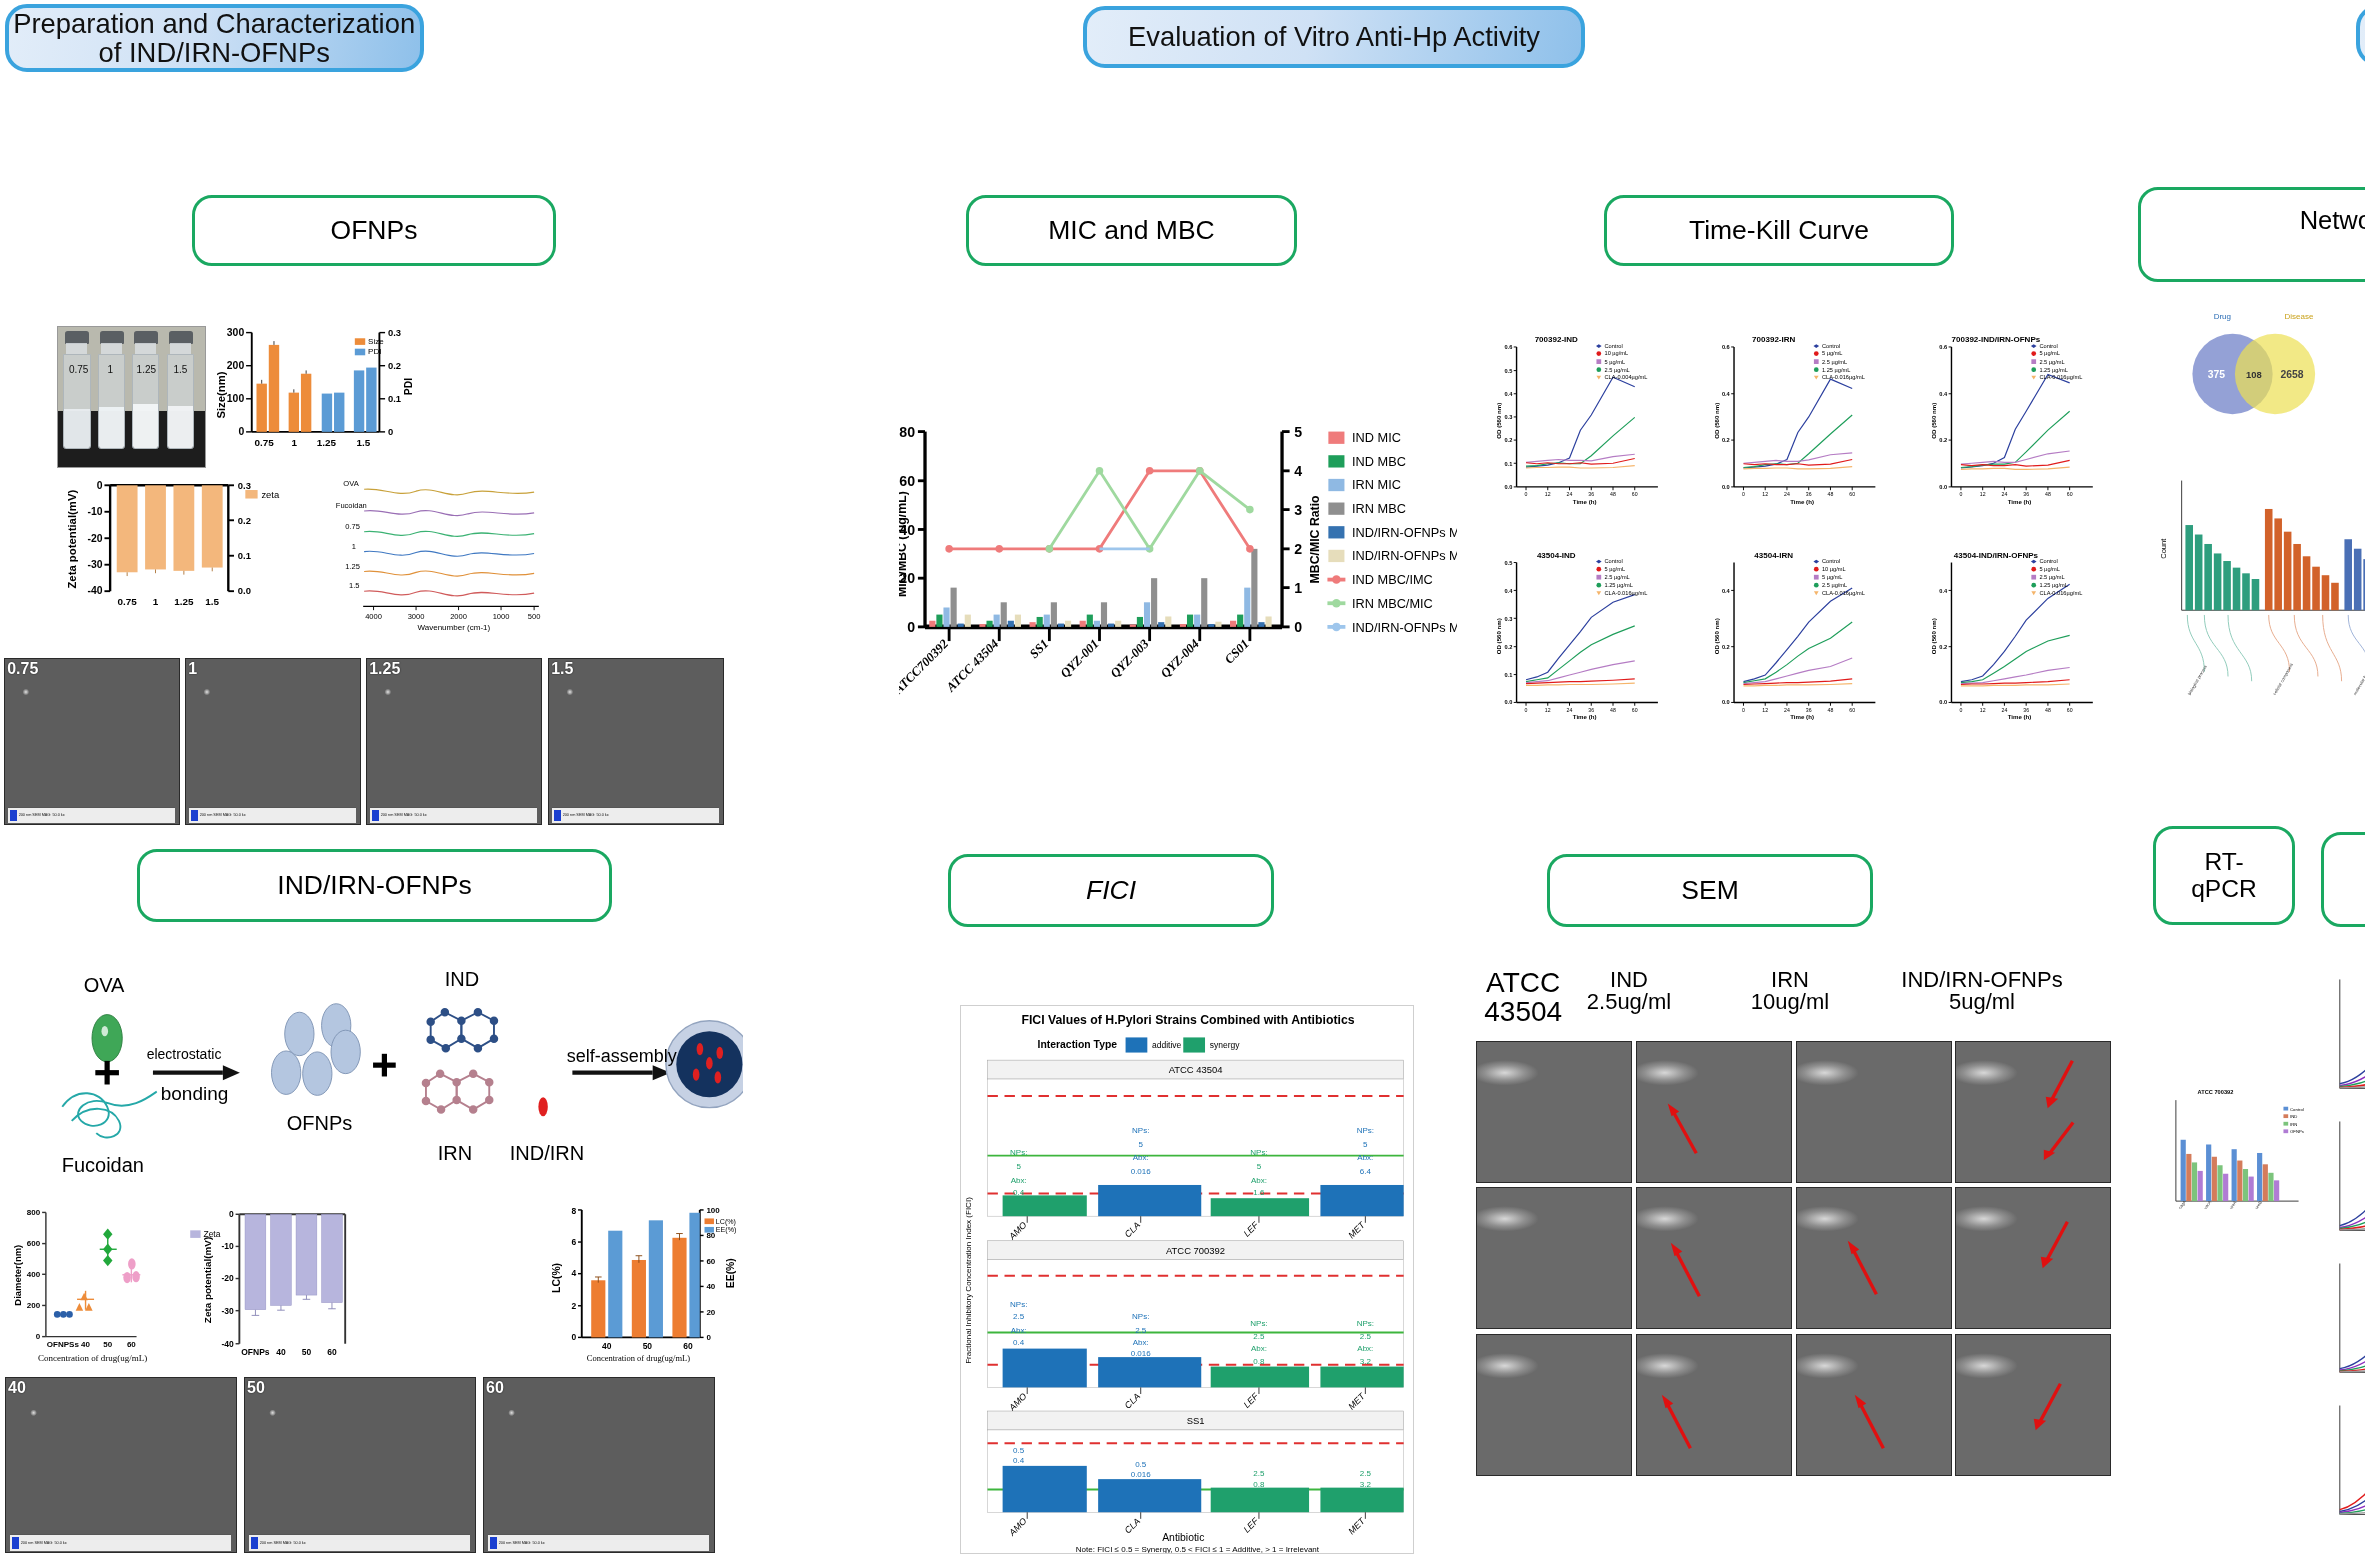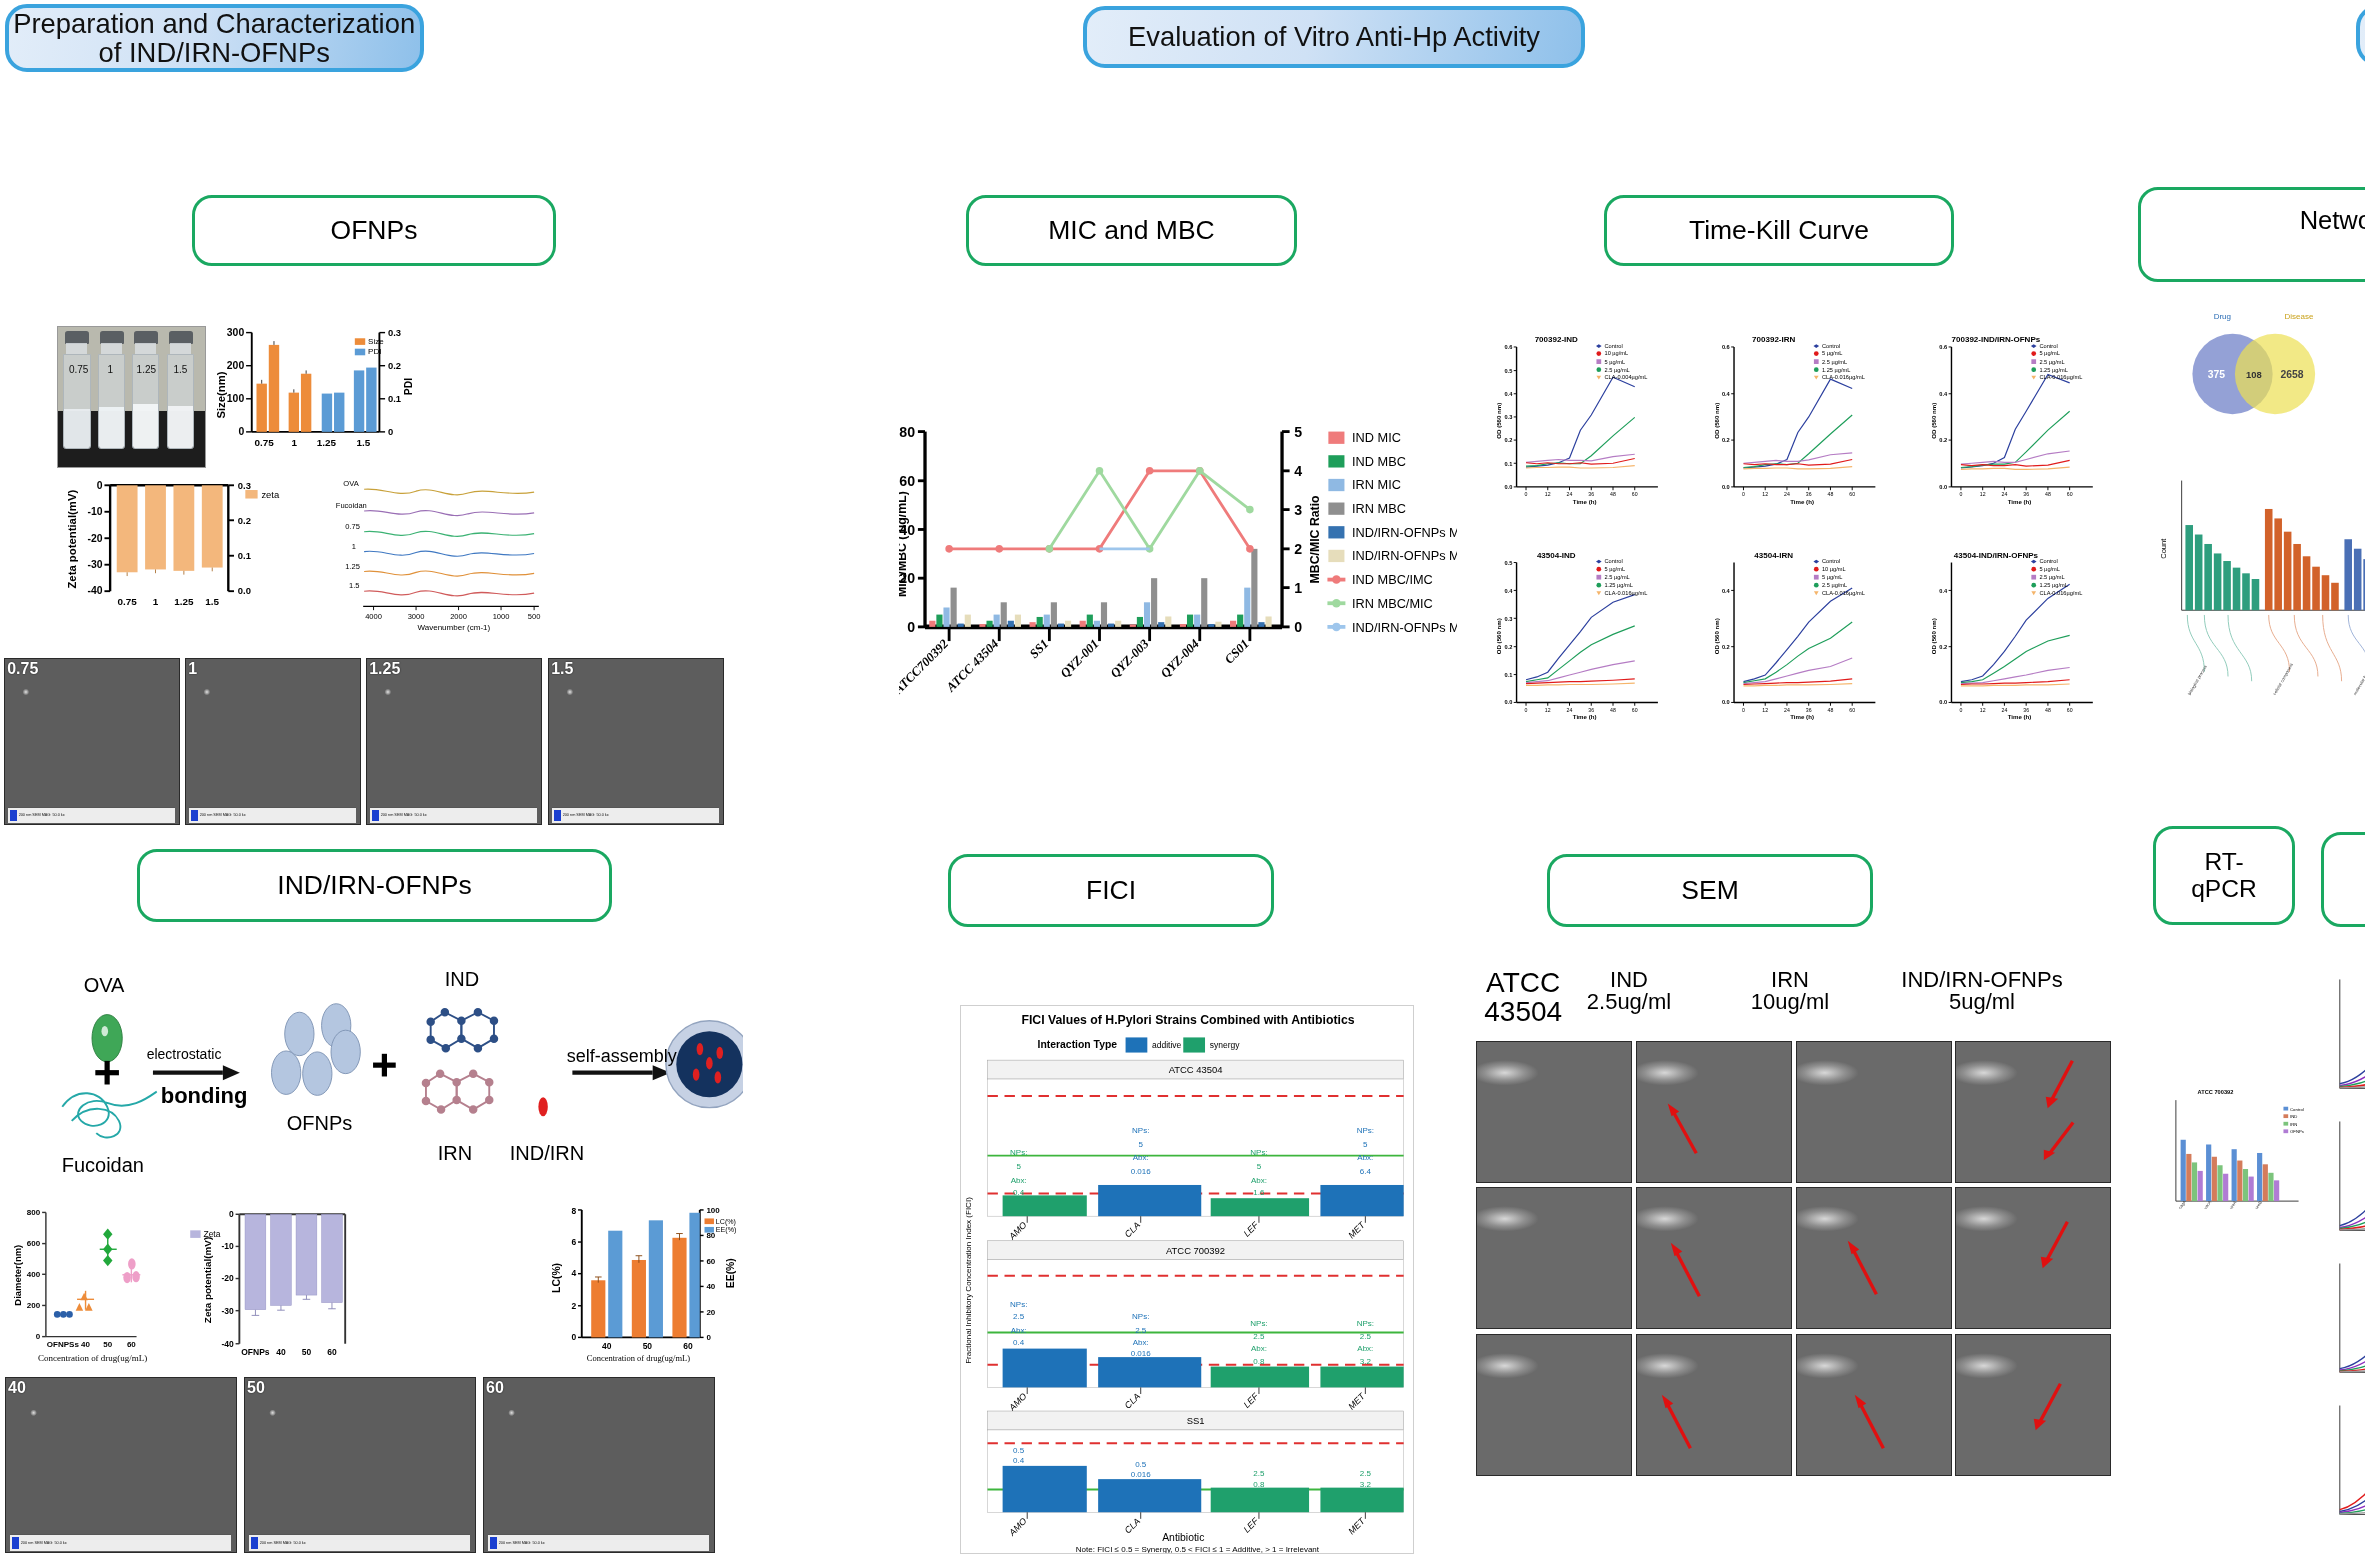--- a/index.html
+++ b/index.html
@@ -117,21 +117,21 @@
   <div>
     <div>Network Pharmacology</div>
     <div>Presiction</div>
   </div>
 </div>
 
 <div class="pill-green" style="left:137px; top:849px; width:475px; height:73px; font-size:26.5px;">
   <div>IND/IRN-OFNPs</div>
 </div>
 
-<div class="pill-green" style="left:948px; top:854px; width:326px; height:73px; font-size:26.5px;">
+<div class="pill-green" style="left:948px; top:854px; width:326px; height:73px; font-size:26.5px;font-style:italic;">
   <div>FICI</div>
 </div>
 
 <div class="pill-green" style="left:1547px; top:854px; width:326px; height:73px; font-size:26.5px;">
   <div>SEM</div>
 </div>
 
 <div class="pill-green" style="left:2153px; top:826px; width:142px; height:99px; font-size:24.6px;">
   <div>
     <div>RT-</div>
@@ -426,21 +426,21 @@
       <ellipse cx="1470" cy="178" rx="7" ry="13"></ellipse>
         <ellipse cx="1512" cy="186" rx="7" ry="13"></ellipse>
       <ellipse cx="1462" cy="232" rx="7" ry="13"></ellipse>
         <ellipse cx="1508" cy="238" rx="7" ry="13"></ellipse>
       <ellipse cx="1490" cy="208" rx="7" ry="13"></ellipse>
     </g>
   </svg>
   <div class="lbl" style="left:79px; top:8.5px; font-size:20px;">OVA</div>
   <div class="lbl" style="left:57px; top:189px; font-size:20px;">Fucoidan</div>
   <div class="lbl" style="left:142px; top:81px; font-size:14px;">electrostatic</div>
-  <div class="lbl" style="left:156px; top:118px; font-size:22px;font-weight:bold;">bonding</div>
+  <div class="lbl" style="left:156px; top:118px; font-size:19px;">bonding</div>
   <div class="lbl" style="left:282px; top:147px; font-size:20px;">OFNPs</div>
   <div class="lbl" style="left:440px; top:2.8px; font-size:20px;">IND</div>
   <div class="lbl" style="left:433px; top:177px; font-size:20px;">IRN</div>
   <div class="lbl" style="left:505px; top:177px; font-size:20px;">IND/IRN</div>
   <div class="lbl" style="left:562px; top:81px; font-size:18px;">self-assembly</div>
 </div>
 
 <div class="fig" style="left:9.5px; top:1202px; width:170px; height:163px;">
   <svg width="170" height="163" viewBox="0 0 360 345">
     <line x1="76" y1="22" x2="76" y2="285" stroke="#333" stroke-width="3"></line>

